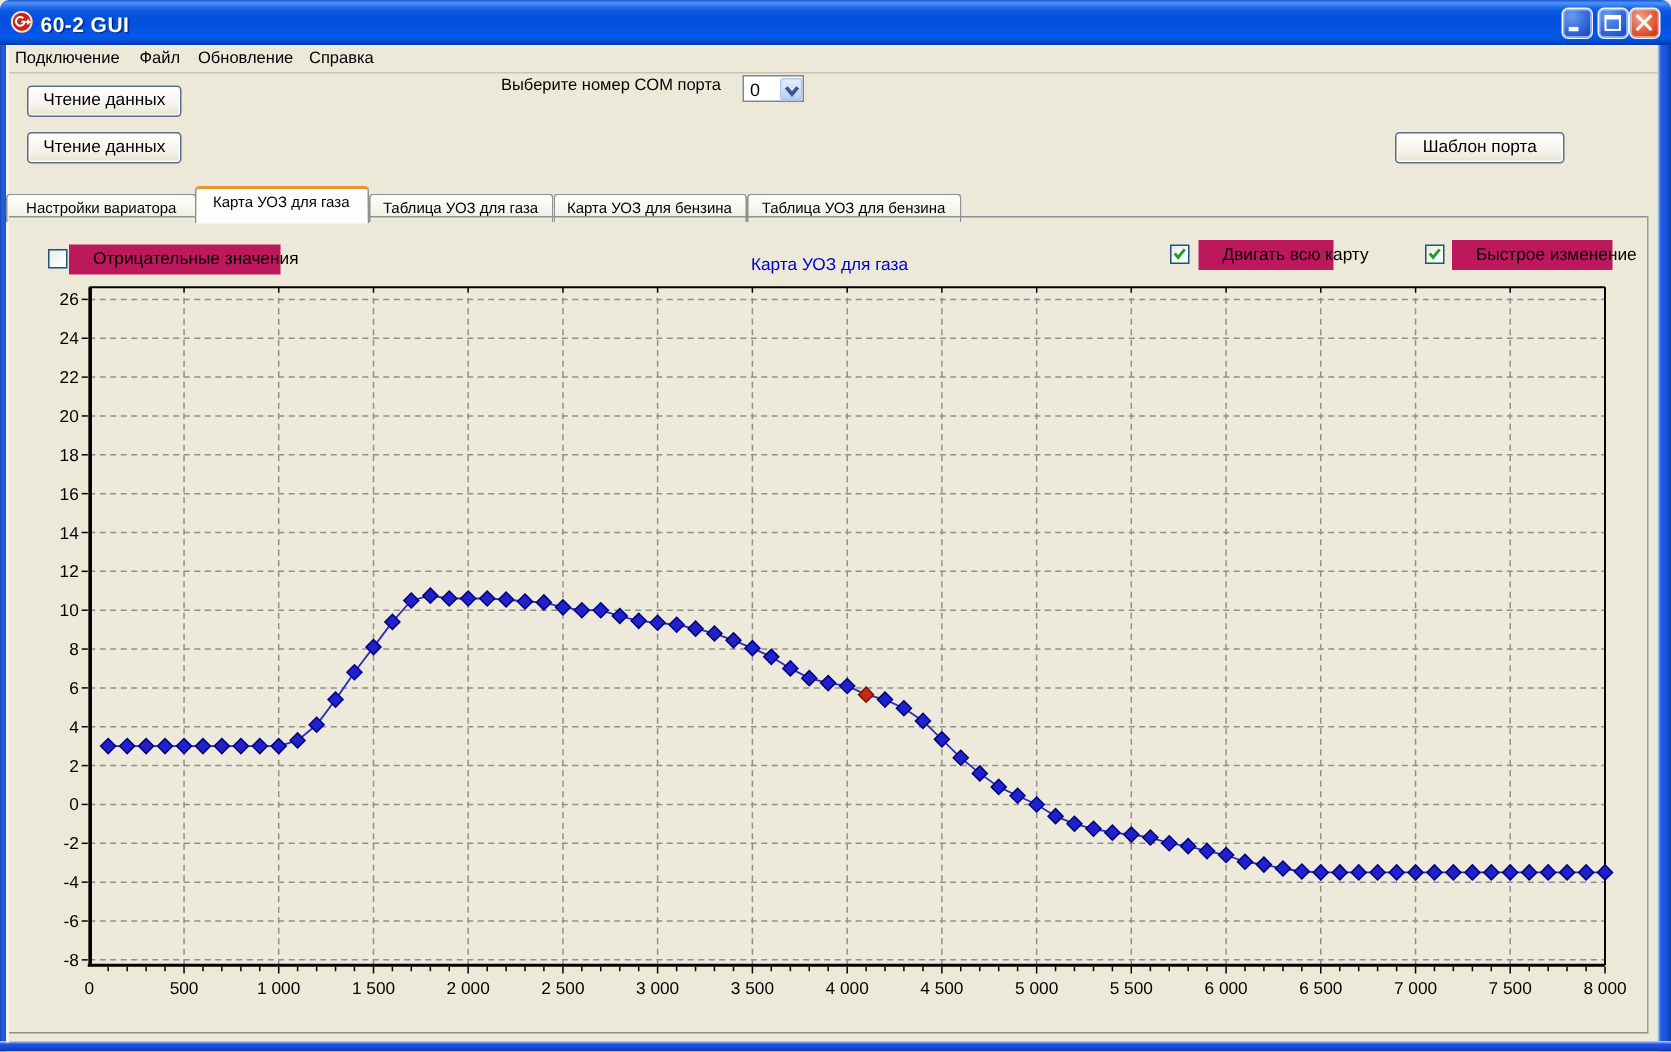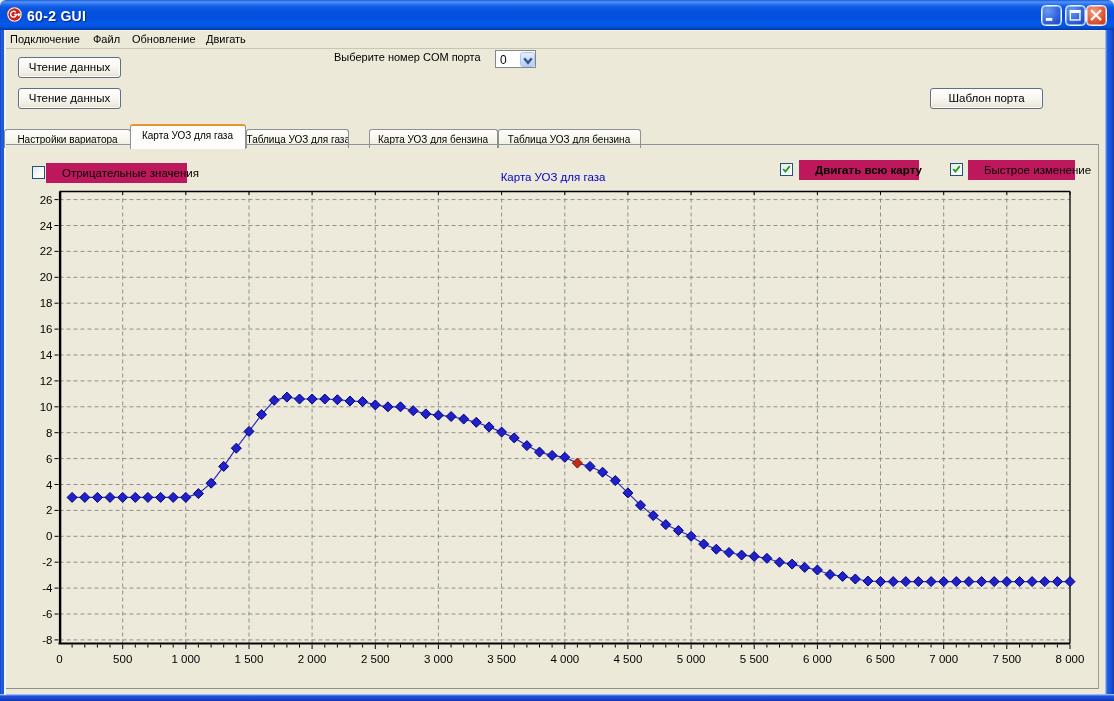--- a/index.html
+++ b/index.html
@@ -94,39 +94,39 @@
   <div id="bleft"></div>
     <div id="bright"></div>
     <div id="bbottom"></div>
     <div id="innerwhiteL"></div>
   <div id="client">
     <div style="position:absolute;left:0;top:0;width:1099px;height:1px;background:#F6F4EA;z-index:9;"></div>
     <div id="menubar">
       <span class="mitem" style="left:4px;">Подключение</span>
       <span class="mitem" style="left:87px;">Файл</span>
       <span class="mitem" style="left:126px;">Обновление</span>
-      <span class="mitem" style="left:200px;">Двигать</span>
+      <span class="mitem" style="left:200px;">Справка</span>
     </div>
     <div id="menusep"></div>
     <div class="xpbtn" style="left:12px; top:27px; width:103px;">Чтение данных</div>
     <div class="xpbtn" style="left:12px; top:58px; width:103px;">Чтение данных</div>
     <div class="xpbtn" style="left:924px; top:58px; width:113px;">Шаблон порта</div>
     <div id="lblcom">Выберите номер COM порта</div>
     <div id="combo">
         <span class="val">0</span>
         <span class="drop">
           <svg style="position:absolute;left:2.5px;top:4px;" width="10" height="8" viewBox="0 0 10 8">
             <path d="M1.2 1.2 L5 5.8 L8.8 1.2" fill="none" stroke="#3A5590" stroke-width="2.4" stroke-linecap="butt" stroke-linejoin="miter"></path>
           </svg>
         </span>
       </div>
     <div id="tabs">
       <div class="tab" style="left:-2px; width:127px;">Настройки вариатора</div>
       <div id="tabactive" style="left:123.5px; width:116px;">Карта УОЗ для газа</div>
-      <div class="tab" style="left:239.5px; width:103px;">Таблица УОЗ для газа</div>
+      <div class="tab" style="left:239.5px; width:123px;">Таблица УОЗ для газа</div>
       <div class="tab" style="left:362.5px; width:129px;">Карта УОЗ для бензина</div>
       <div class="tab" style="left:491.5px; width:143px;">Таблица УОЗ для бензина</div>
     </div>
     <div id="pagetopline"></div>
     <div id="pagerightline"></div>
     <div id="pagebottomline"></div>
     <svg width="1092" height="652" viewBox="0 0 1092 652" style="position:absolute;left:0;top:0;">
 <rect x="53.5" y="161.5" width="1010.5" height="452.0" fill="#EDEADB"></rect>
 <line x1="53.5" y1="609.9" x2="1064.0" y2="609.9" stroke="#90908A" stroke-width="1" stroke-dasharray="4,3"></line>
 <line x1="53.5" y1="584.0" x2="1064.0" y2="584.0" stroke="#90908A" stroke-width="1" stroke-dasharray="4,3"></line>
@@ -392,21 +392,21 @@
 <text x="748.2" y="632.5" font-size="11.5" fill="#000" text-anchor="middle">5 500</text>
 <text x="811.4" y="632.5" font-size="11.5" fill="#000" text-anchor="middle">6 000</text>
 <text x="874.5" y="632.5" font-size="11.5" fill="#000" text-anchor="middle">6 500</text>
 <text x="937.7" y="632.5" font-size="11.5" fill="#000" text-anchor="middle">7 000</text>
 <text x="1000.8" y="632.5" font-size="11.5" fill="#000" text-anchor="middle">7 500</text>
 <text x="1064.0" y="632.5" font-size="11.5" fill="#000" text-anchor="middle">8 000</text>
 </svg>
     <div class="whitelbl" style="left:40px; top:133px; width:141px;">Отрицательные значения</div>
     <div class="cbox" style="left:25.5px; top:136px;"></div>
     <div id="charttitle">Карта УОЗ для газа</div>
-    <div class="whitelbl" style="left:793px; top:130px; width:120px;font-weight:bold;">Двигать всю карту</div>
+    <div class="whitelbl" style="left:793px; top:130px; width:90px;">Двигать всю карту</div>
     <div class="cbox" style="left:774px; top:133px;">
         <svg style="position:absolute;left:1px;top:1px;" width="9" height="9" viewBox="0 0 9 9">
           <path d="M1.2 4 L3.4 6.6 L7.8 1.2" fill="none" stroke="#1EA01E" stroke-width="1.9"></path>
         </svg>
       </div>
     <div class="whitelbl" style="left:962px; top:130px; width:107px;">Быстрое изменение</div>
     <div class="cbox" style="left:943.5px; top:133px;">
         <svg style="position:absolute;left:1px;top:1px;" width="9" height="9" viewBox="0 0 9 9">
           <path d="M1.2 4 L3.4 6.6 L7.8 1.2" fill="none" stroke="#1EA01E" stroke-width="1.9"></path>
         </svg>

